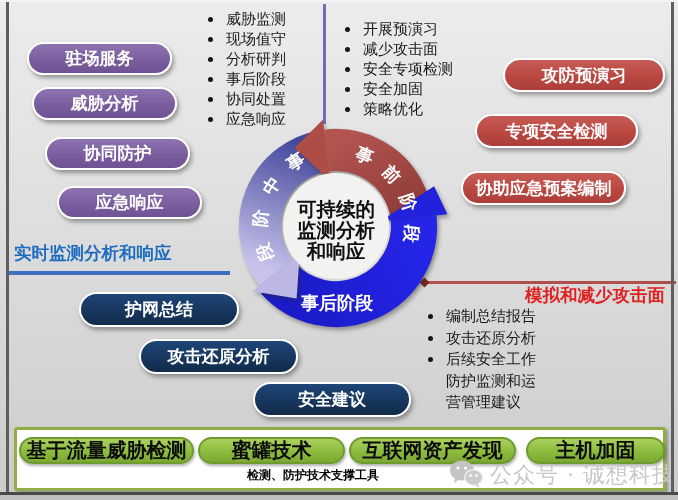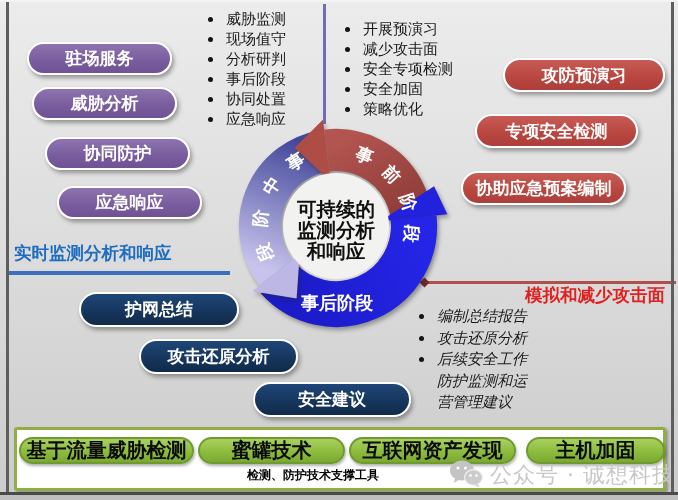--- a/index.html
+++ b/index.html
@@ -187,21 +187,21 @@
       <text x="120" y="110">可持续的</text>
       <text x="120" y="131">监测分析</text>
       <text x="120" y="152">和响应</text>
     </g>
   </svg>
 
   <div class="pill navy" style="left:79px;top:292px;width:160px;">护网总结</div>
   <div class="pill navy" style="left:139px;top:339px;width:159px;">攻击还原分析</div>
   <div class="pill navy" style="left:253px;top:382px;width:158px;">安全建议</div>
 
-  <div class="blist h21" style="left:419px;top:306px;font-style:italic;">
+  <div class="blist h21" style="left:428px;top:306px;">
     <div class="row">
         <span class="dot"></span>
         <span>编制总结报告</span>
       </div>
     <div class="row">
         <span class="dot"></span>
         <span>攻击还原分析</span>
       </div>
     <div class="row">
         <span class="dot"></span>

